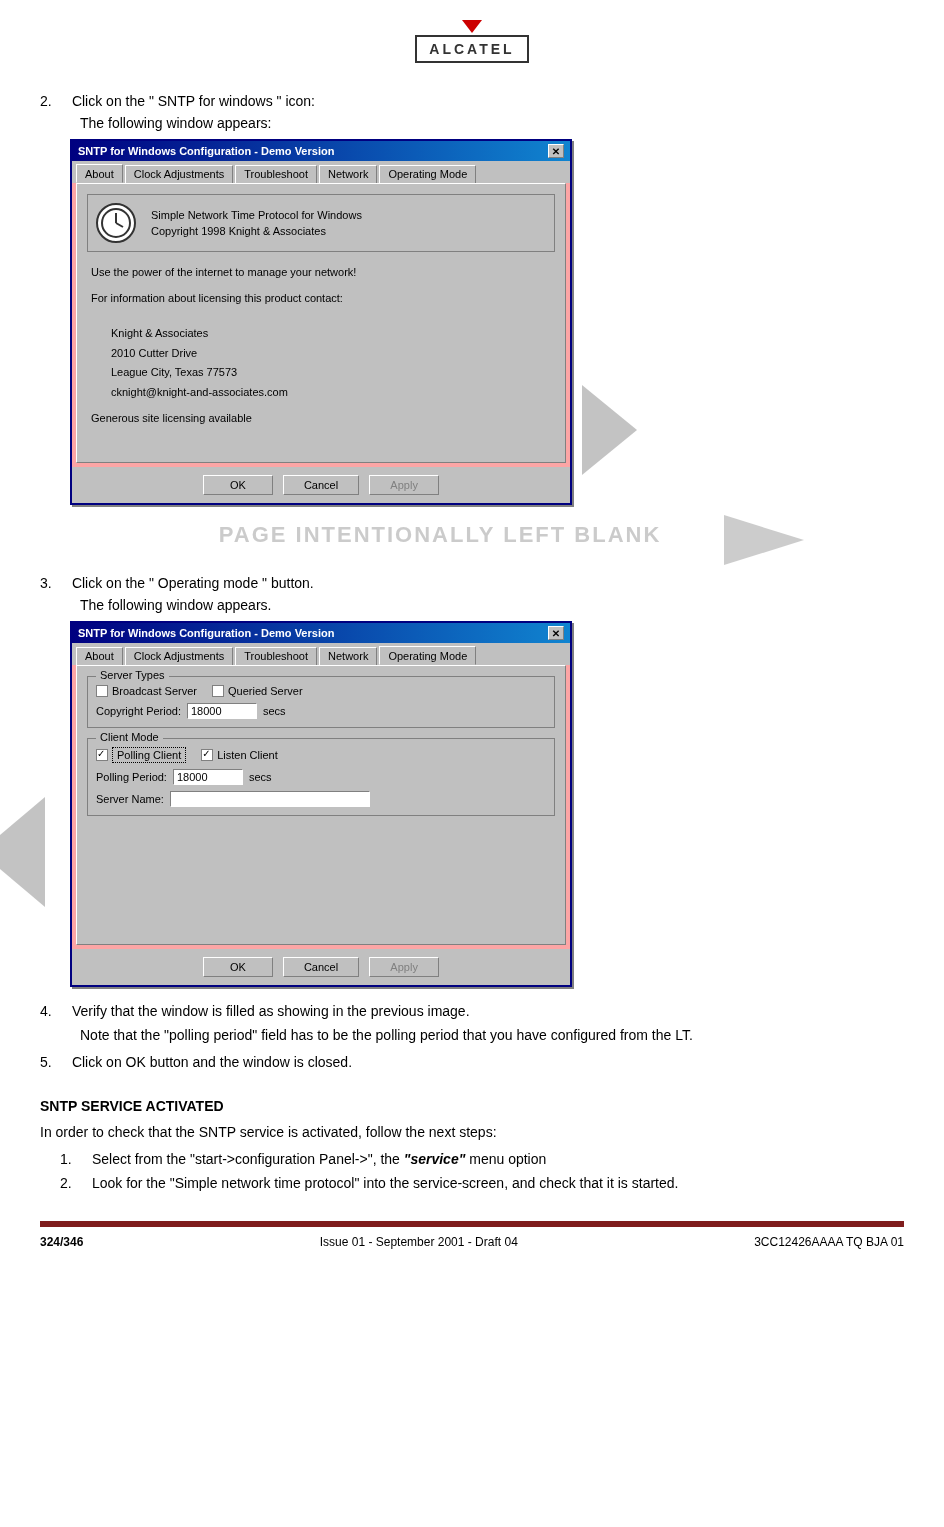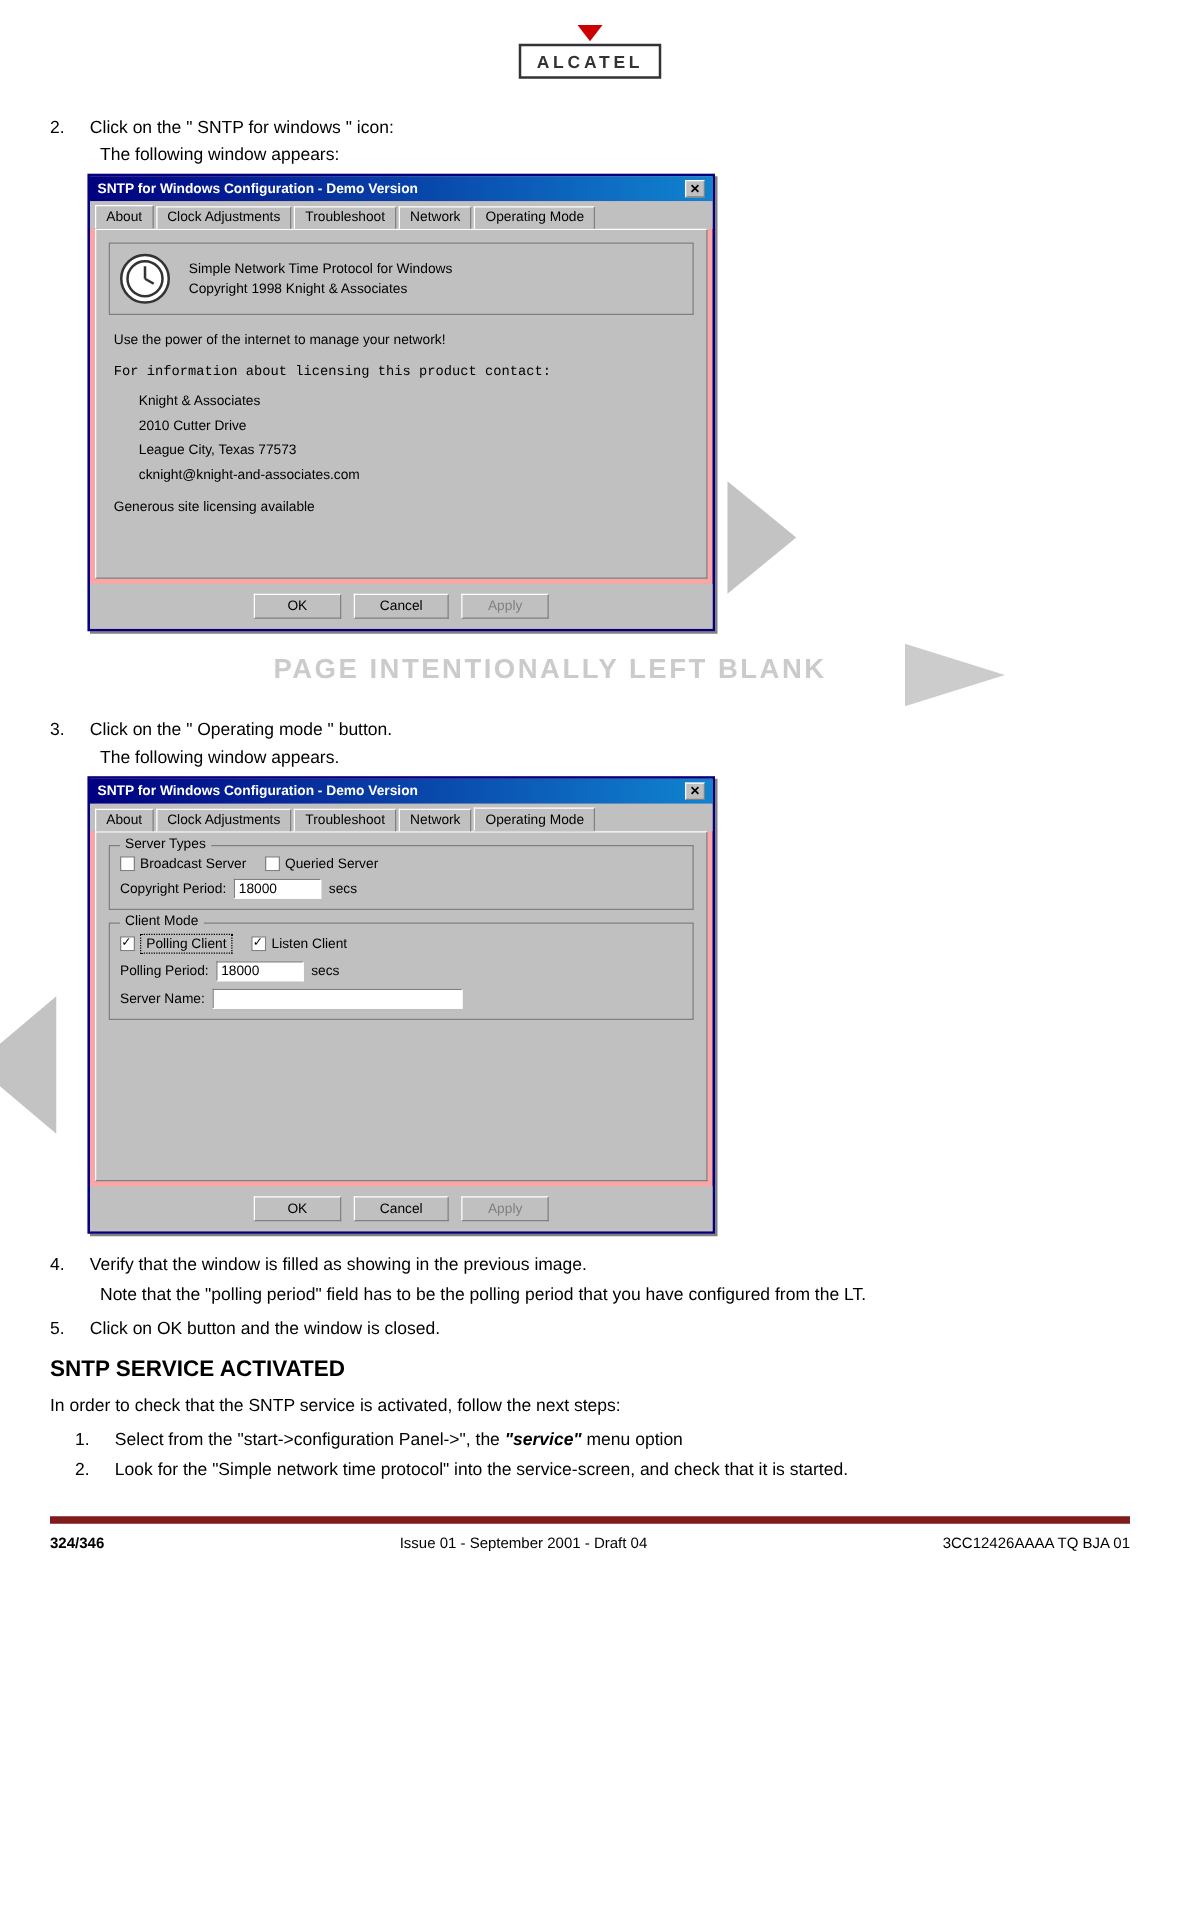--- a/index.html
+++ b/index.html
@@ -321,21 +321,21 @@
                   <line x1="16" y1="16" x2="23" y2="20" stroke="#333" stroke-width="2"></line>
                 </svg>
               </div>
               <div class="about-title-text">
                 <div>Simple Network Time Protocol for Windows</div>
                 <div>Copyright 1998 Knight &amp; Associates</div>
               </div>
             </div>
             <div class="about-body">
               <p style="margin-bottom:8px;">Use the power of the internet to manage your network!</p>
-              <p style="margin-bottom:6px;font-family:Liberation Mono, monospace;">For information about licensing this product contact:</p>
+              <p style="margin-bottom:18px;">For information about licensing this product contact:</p>
               <p style="margin-left:20px;margin-bottom:2px;">Knight &amp; Associates</p>
               <p style="margin-left:20px;margin-bottom:2px;">2010 Cutter Drive</p>
               <p style="margin-left:20px;margin-bottom:2px;">League City, Texas 77573</p>
               <p style="margin-left:20px;margin-bottom:8px;">cknight@knight-and-associates.com</p>
               <p>Generous site licensing available</p>
             </div>
           </div>
         </div>
         <div class="win-footer">
           <div class="win-button">OK</div>
@@ -438,26 +438,26 @@
       </div>
     </div>
   </div>
 
   <div style="margin: 16px 0 6px 0;">
     <span class="list-num">4.</span>
     <span>Verify that the window is filled as showing in the previous image.</span>
   </div>
   <div style="margin-left:40px;margin-bottom:8px;font-size:14px;line-height:1.5;">Note that the "polling period" field has to be the polling period that you have configured from the LT.</div>
 
-  <div style="margin-bottom:15px;">
+  <div style="margin-bottom:28px;">
     <span class="list-num">5.</span>
     <span>Click on OK button and the window is closed.</span>
   </div>
 
-  <div style="font-size:18px;font-weight:bold;margin-bottom:8px;">SNTP SERVICE ACTIVATED</div>
+  <div style="font-size:14px;font-weight:bold;margin-bottom:8px;">SNTP SERVICE ACTIVATED</div>
 
   <div class="body-para">In order to check that the SNTP service is activated, follow the next steps:</div>
 
   <div style="margin-left:20px;">
     <div style="margin-bottom:8px;font-size:14px;">
       <span class="list-num">1.</span>
       <span>Select from the "start-&gt;configuration Panel-&gt;", the</span>
       <span class="bold-italic">"service"</span>
       <span> menu option</span>
     </div>

